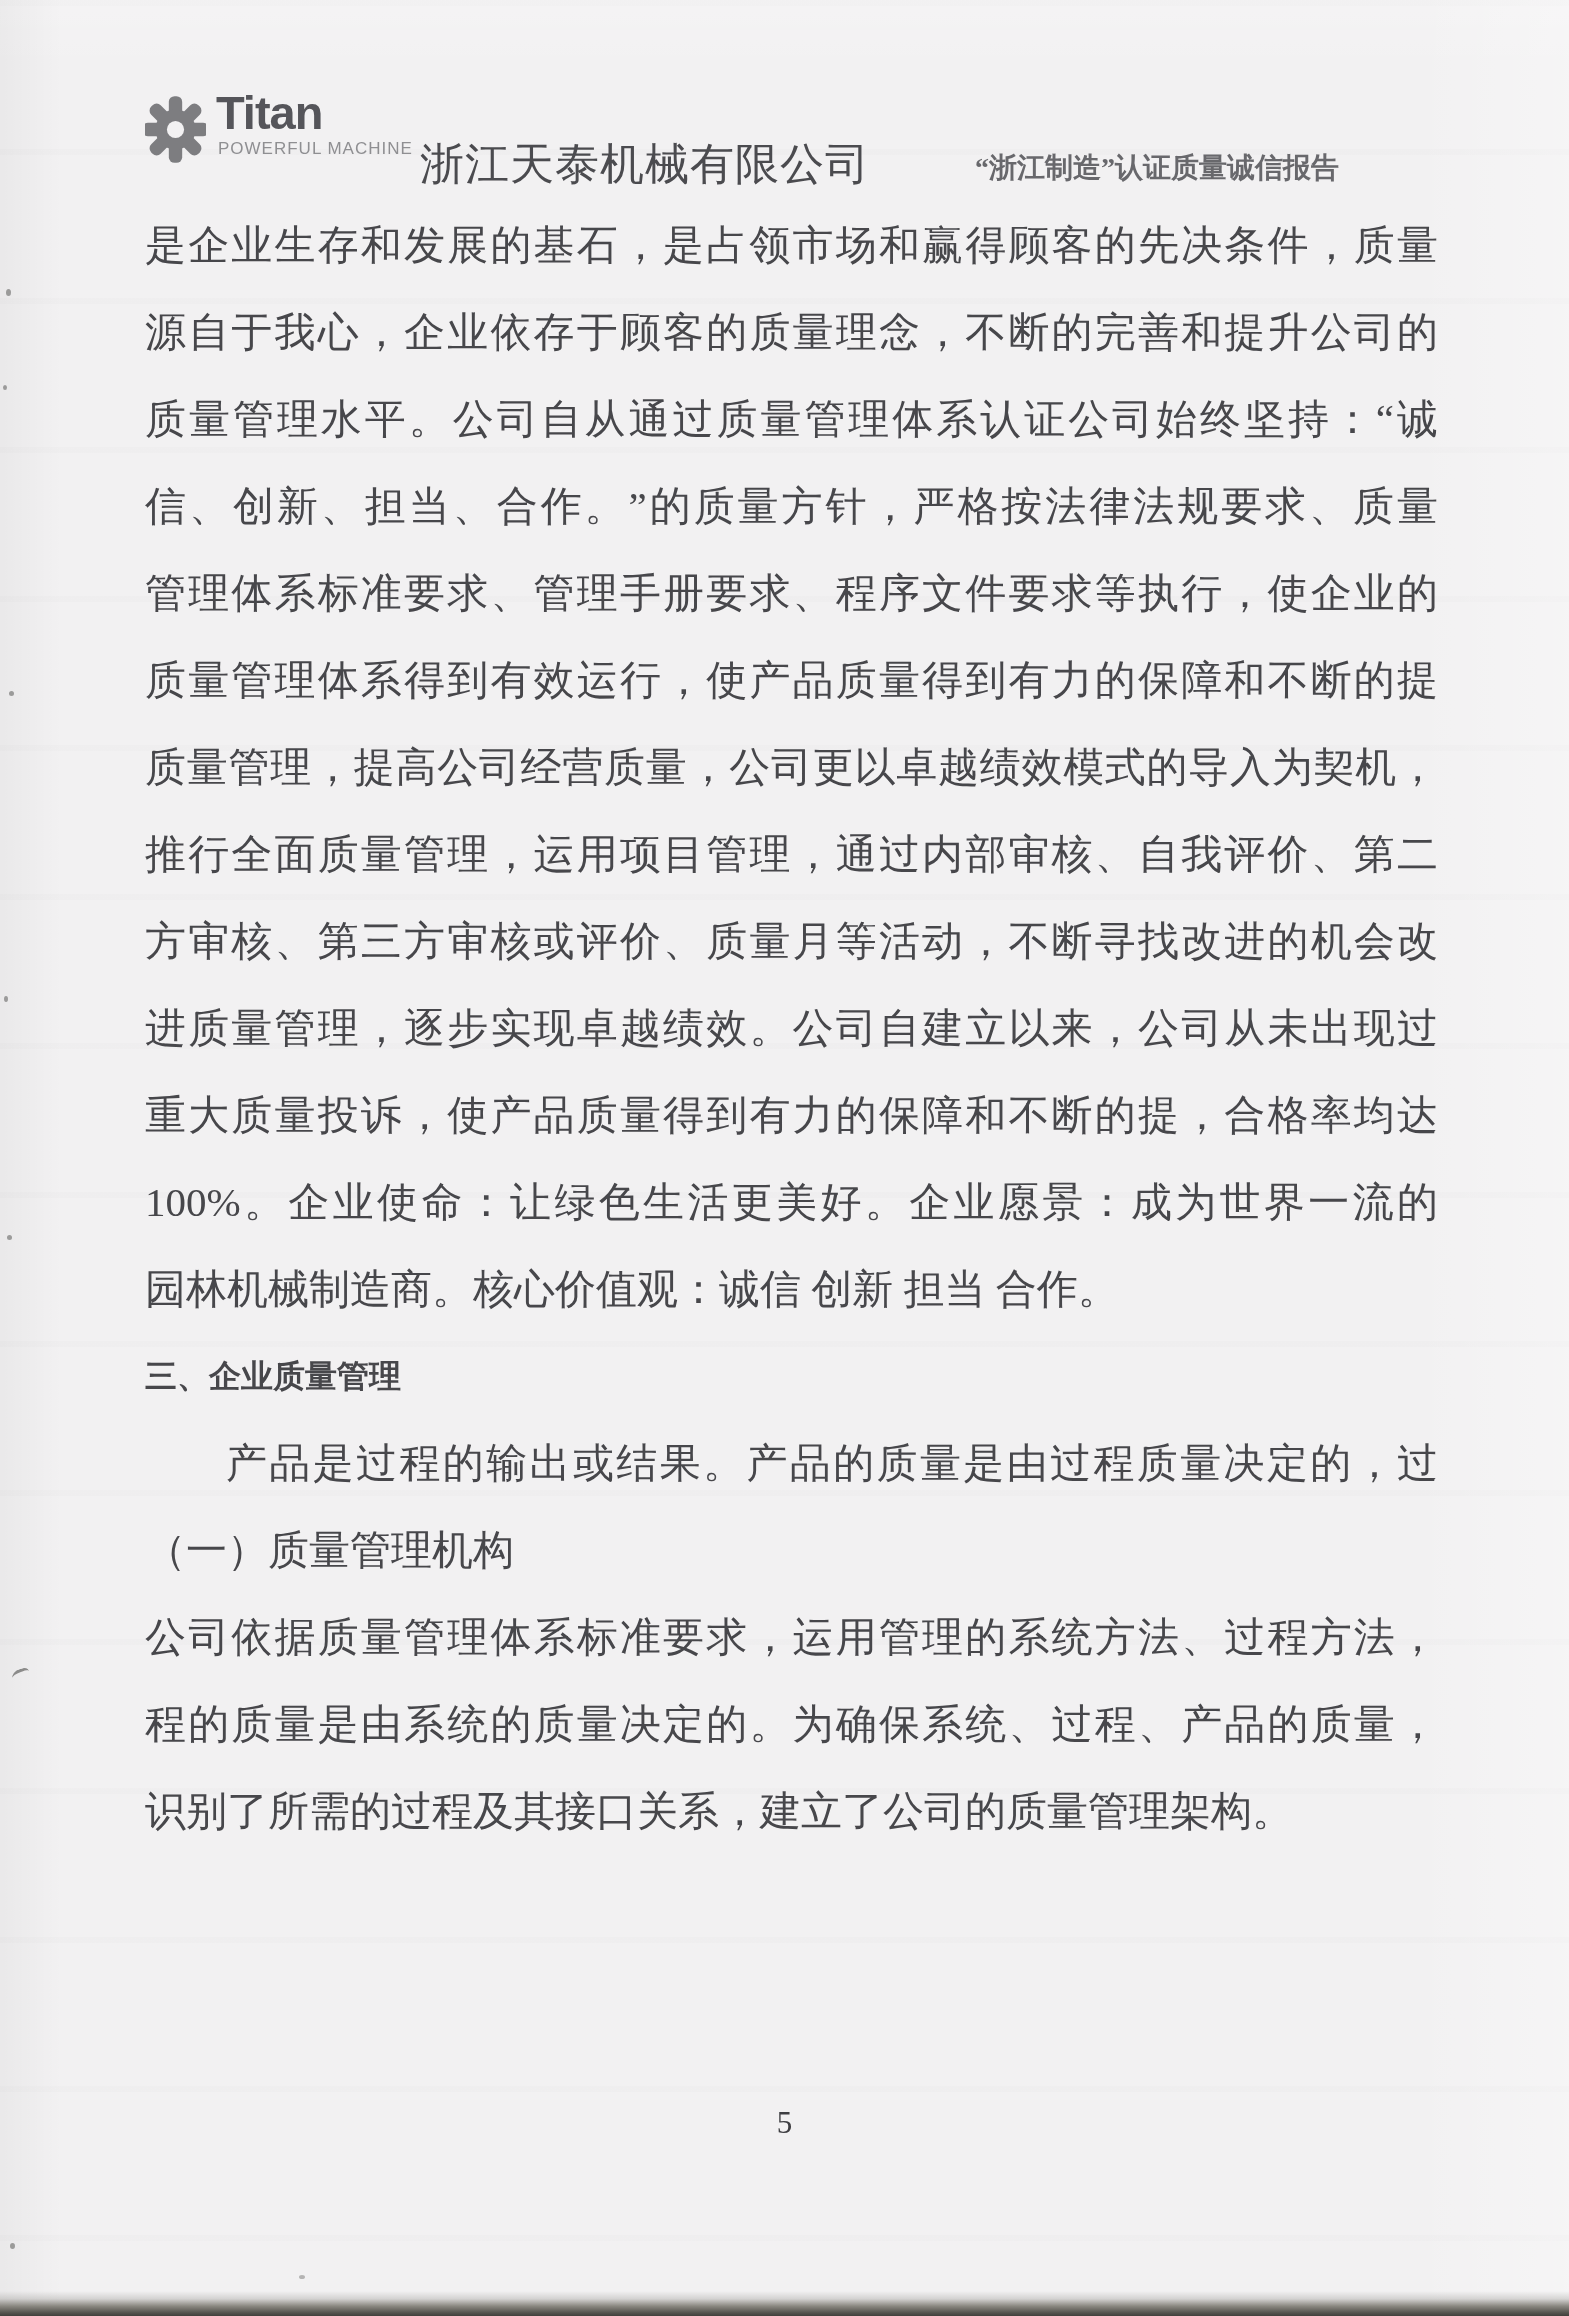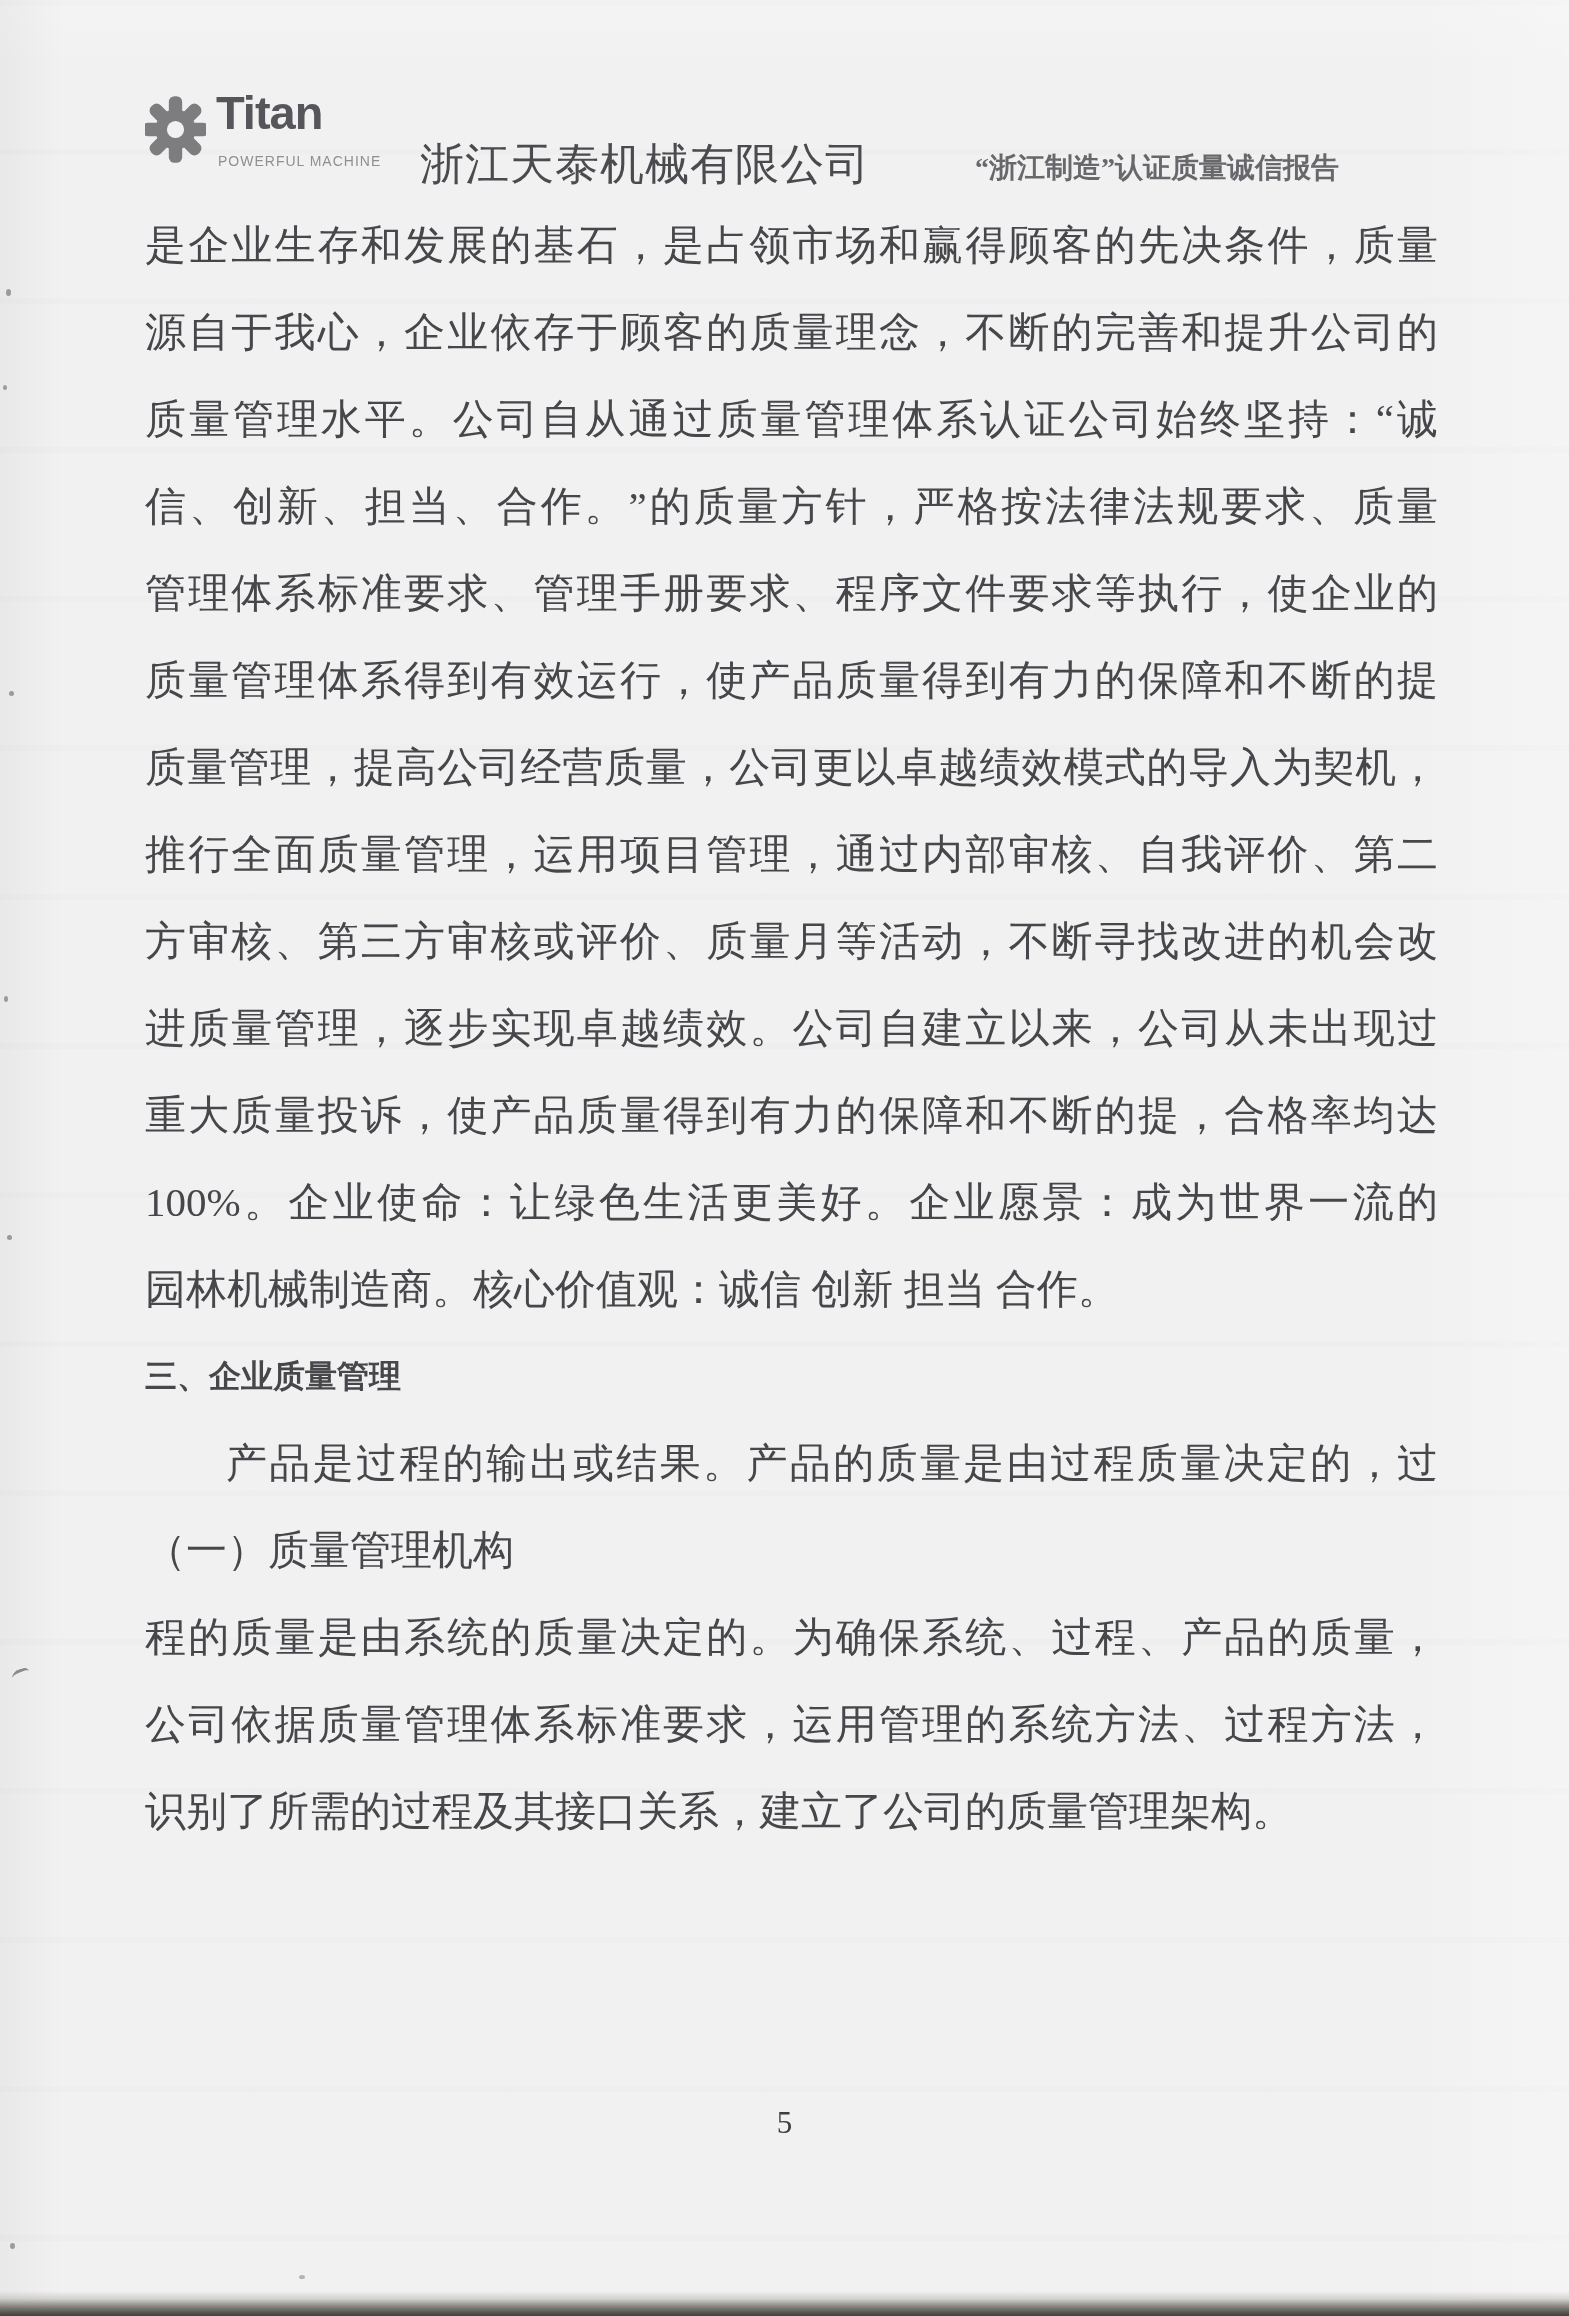--- a/index.html
+++ b/index.html
@@ -34,21 +34,21 @@
   }
   .logo-gear{display:block;margin-top:4px;}
   .logo-text{display:flex;flex-direction:column;}
   .logo-brand{
     font-family:"Liberation Sans","DejaVu Sans",sans-serif;
     font-weight:800;font-size:47px;line-height:1.0;
     letter-spacing:-1px;color:var(--logo-gray,#55555a);
   }
   .logo-tagline{
     font-family:"Liberation Sans","DejaVu Sans",sans-serif;
-    font-size:14px;letter-spacing:1px;color:#8f8f92;margin-top:17px;margin-left:2px;
+    font-size:17px;letter-spacing:1px;color:#8f8f92;margin-top:3px;margin-left:2px;
   }
   .company-name{
     position:absolute;left:420px;top:135px;
     font-size:44px;letter-spacing:1px;color:#4b4b4f;white-space:nowrap;
   }
   .report-title{
     position:absolute;left:975px;top:149px;
     font-size:28px;font-weight:bold;color:var(--header-gray,#68686c);white-space:nowrap;text-align:right;
   }
   
@@ -128,22 +128,22 @@
     <div class="line">质量管理，提高公司经营质量，公司更以卓越绩效模式的导入为契机，</div>
     <div class="line">推行全面质量管理，运用项目管理，通过内部审核、自我评价、第二</div>
     <div class="line">方审核、第三方审核或评价、质量月等活动，不断寻找改进的机会改</div>
     <div class="line">进质量管理，逐步实现卓越绩效。公司自建立以来，公司从未出现过</div>
     <div class="line">重大质量投诉，使产品质量得到有力的保障和不断的提，合格率均达</div>
     <div class="line">100%。企业使命：让绿色生活更美好。企业愿景：成为世界一流的</div>
     <div class="line end">园林机械制造商。核心价值观：诚信 创新 担当 合作。</div>
     <div class="line heading">三、企业质量管理</div>
     <div class="line indent">产品是过程的输出或结果。产品的质量是由过程质量决定的，过</div>
     <div class="line sub">（一）质量管理机构</div>
+    <div class="line">公司依据质量管理体系标准要求，运用管理的系统方法、过程方法，</div>
     <div class="line">程的质量是由系统的质量决定的。为确保系统、过程、产品的质量，</div>
-    <div class="line">公司依据质量管理体系标准要求，运用管理的系统方法、过程方法，</div>
     <div class="line end">识别了所需的过程及其接口关系，建立了公司的质量管理架构。</div>
   </main>
 
   <div class="page-number">5</div>
 
   <div class="speck" style="left:6px;top:289px;width:5px;height:7px;"></div>
   <div class="speck" style="left:3px;top:385px;width:4px;height:5px;"></div>
   <div class="speck" style="left:9px;top:691px;width:5px;height:5px;"></div>
   <div class="speck" style="left:4px;top:996px;width:4px;height:6px;"></div>
   <div class="speck" style="left:7px;top:1235px;width:5px;height:5px;"></div>

